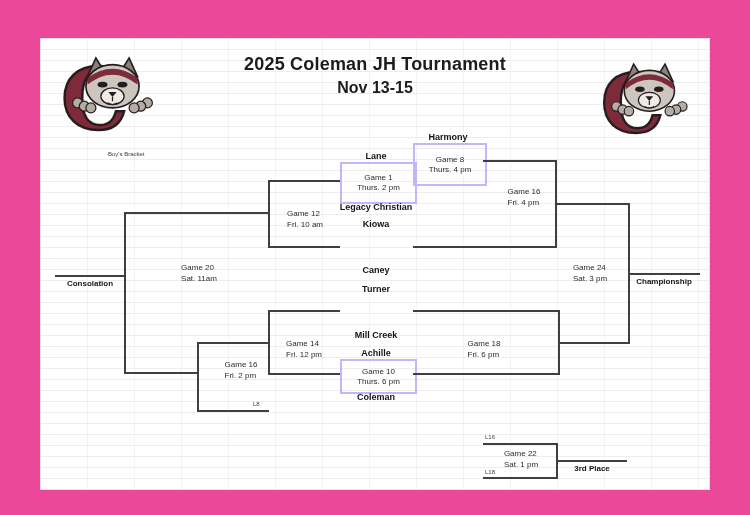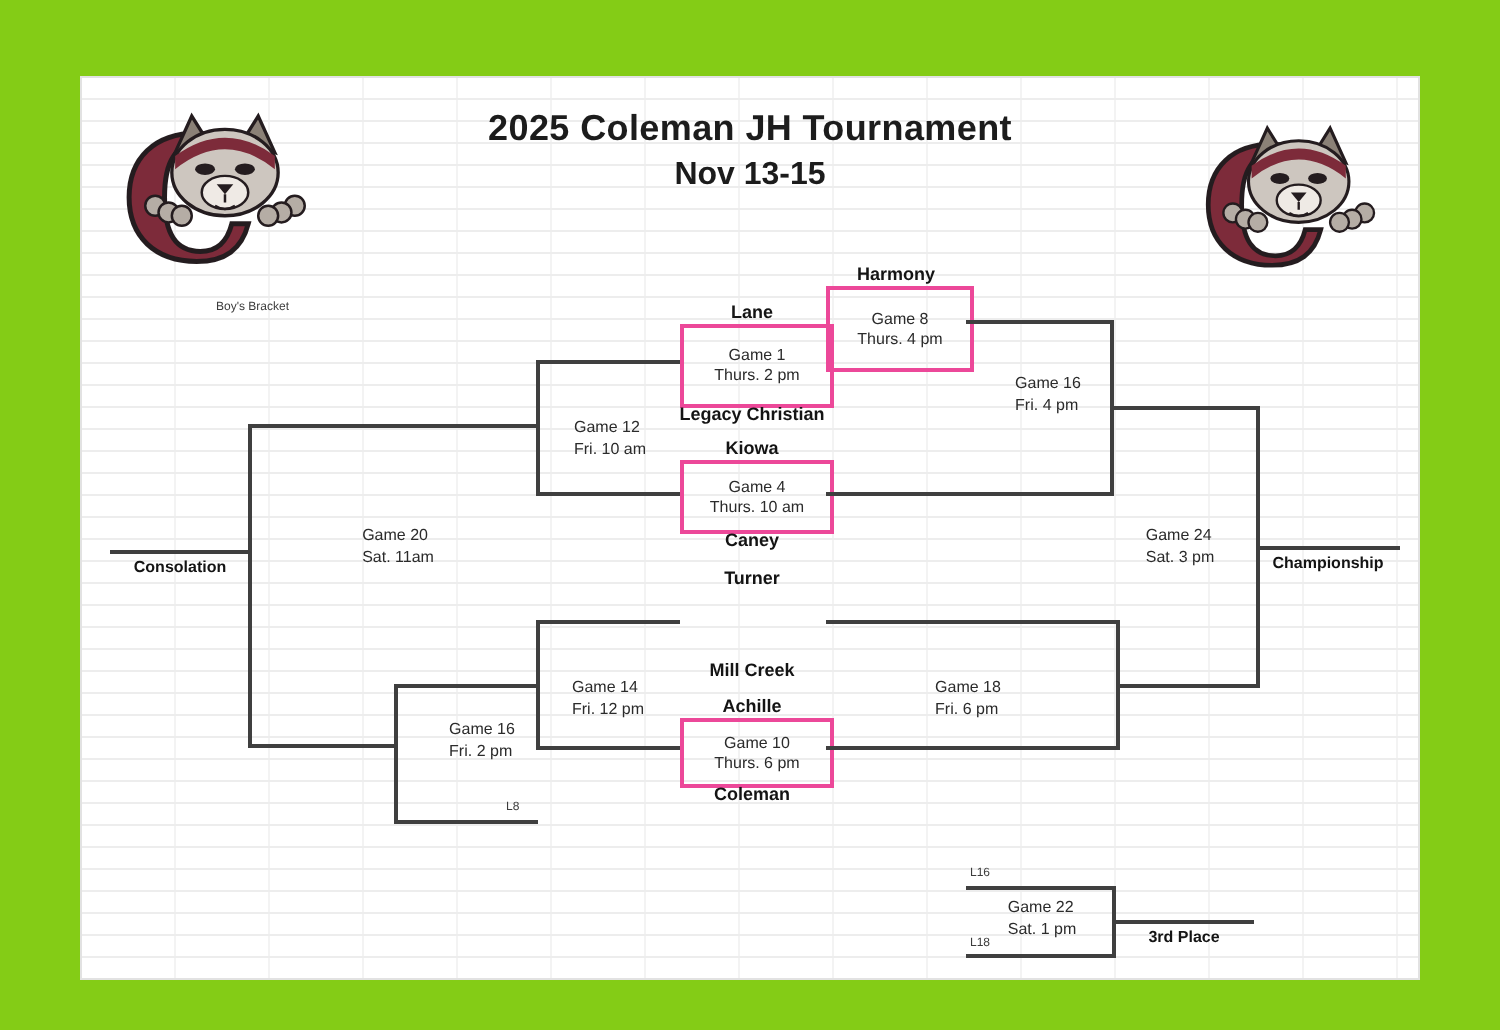--- a/index.html
+++ b/index.html
@@ -1,30 +1,30 @@
 <!DOCTYPE html>
 <html><head>
 <meta charset="utf-8">
 <style>
   html,body{margin:0;padding:0;background:#fff;}
-  .page{position:relative;width:750px;height:515px;background:#84cc16;overflow:hidden;
+  .page{position:relative;width:750px;height:515px;background:#ec4899;overflow:hidden;
         font-family:"Liberation Sans",sans-serif;color:#1c1c1c;}
   .sheet{position:absolute;left:40px;top:38px;width:668px;height:450px;background:#fff;
          border:1px solid #e2e2e2;
          background-image:
            repeating-linear-gradient(to bottom, transparent 0 10px, #ededed 10px 11px),
            repeating-linear-gradient(to right, transparent 0 46px, #f3f3f3 46px 47px);}
   .title1{position:absolute;left:190px;top:54px;width:370px;text-align:center;
           font-size:18px;font-weight:bold;letter-spacing:.2px;}
   .title2{position:absolute;left:190px;top:79px;width:370px;text-align:center;
           font-size:16px;font-weight:bold;}
   .tinylbl{position:absolute;font-size:6px;color:#3c3c3c;white-space:nowrap;}
   .hl{position:absolute;height:2px;background:#3f3f3f;}
   .vl{position:absolute;width:2px;background:#3f3f3f;}
-  .box{position:absolute;border:2px solid #ec4899;display:flex;flex-direction:column;
+  .box{position:absolute;border:2px solid #c4b5fd;display:flex;flex-direction:column;
        align-items:center;justify-content:center;background:transparent;}
   .box span{font-size:8px;line-height:10px;color:#2b2b2b;white-space:nowrap;}
   .team{position:absolute;transform:translateX(-50%);font-size:9px;font-weight:bold;
         white-space:nowrap;color:#141414;}
   .ginfo{position:absolute;transform:translateX(-50%);text-align:left;font-size:8px;
          line-height:11px;color:#2b2b2b;white-space:nowrap;}
   .sidelbl{position:absolute;transform:translateX(-50%);font-size:8px;font-weight:bold;
            white-space:nowrap;color:#141414;}
   .logo{position:absolute;}
 </style>
@@ -80,24 +80,20 @@
 
   <div class="tinylbl" style="left:108px;top:151px;">Boy's Bracket</div>
 
   <div class="box" style="left:340px;top:162px;width:73px;height:38px;">
     <span>Game 1</span>
     <span>Thurs. 2 pm</span>
   </div>
   <div class="box" style="left:413px;top:143px;width:70px;height:39px;">
     <span>Game 8</span>
     <span>Thurs. 4 pm</span>
-  </div>
-  <div class="box" style="left:340px;top:230px;width:73px;height:33px;">
-    <span>Game 4</span>
-    <span>Thurs. 10 am</span>
   </div>
   <div class="box" style="left:340px;top:359px;width:73px;height:31px;">
     <span>Game 10</span>
     <span>Thurs. 6 pm</span>
   </div>
 
   <div class="team" style="left:448px;top:132px;">Harmony</div>
   <div class="team" style="left:376px;top:151px;">Lane</div>
   <div class="team" style="left:376px;top:202px;">Legacy Christian</div>
   <div class="team" style="left:376px;top:219px;">Kiowa</div>

